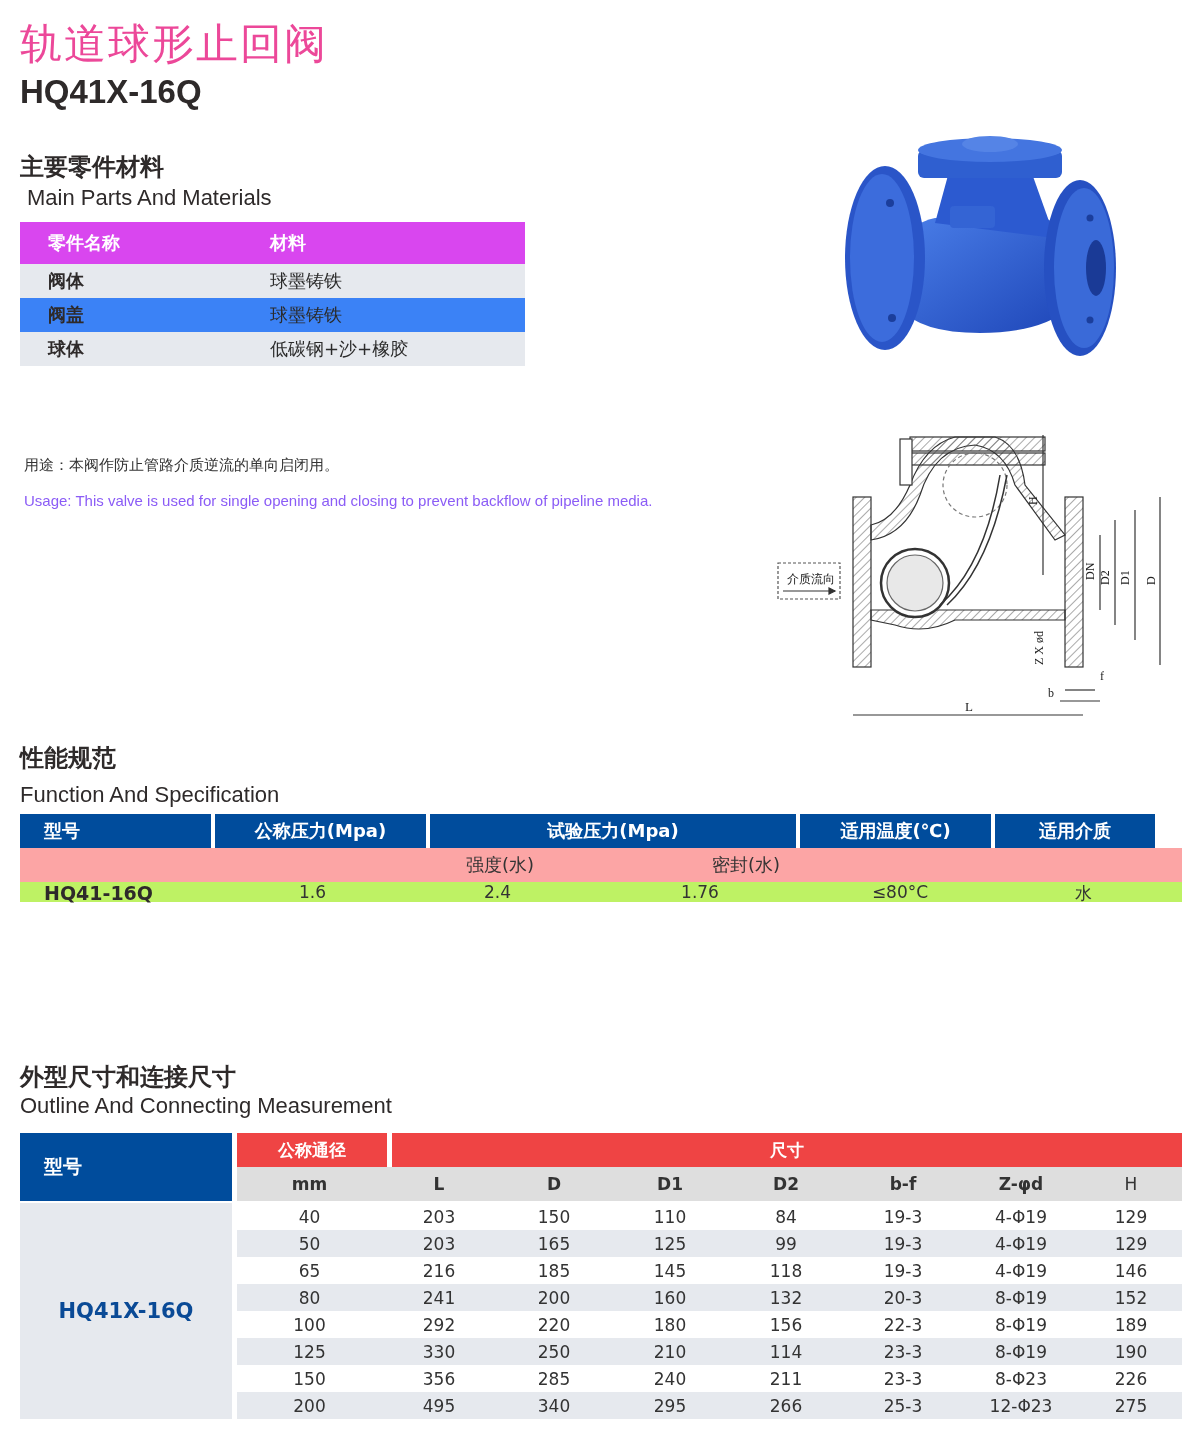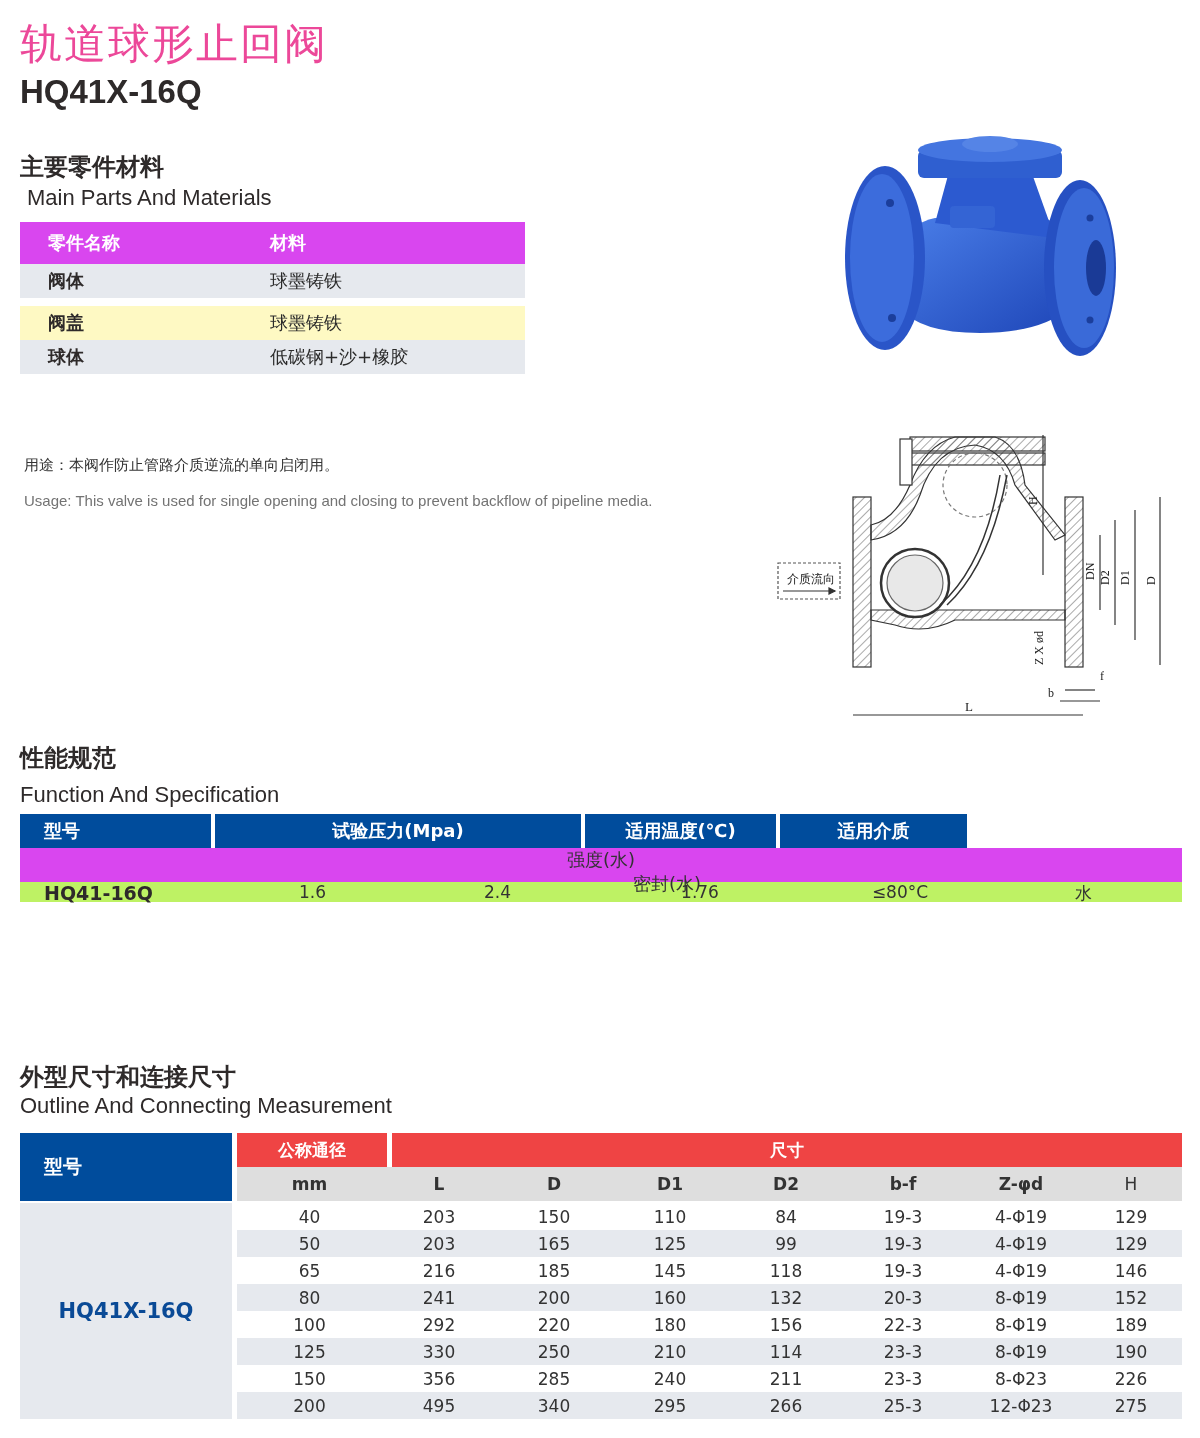--- a/index.html
+++ b/index.html
@@ -14,38 +14,38 @@
   .sec-cn { font-size: 24px; font-weight: bold; color: #2e2a2a; line-height: 30px; }
   .sec-en { font-size: 22px; color: #2e2a2a; line-height: 28px; font-family: "Liberation Sans", sans-serif; }
 
   
   .parts { left: 20px; top: 222px; width: 505px; }
   .parts .row { display: flex; height: 34px; align-items: center; font-size: 18px; }
   .parts .hdr { background: #d946ef; color: #fff; font-weight: bold; height: 42px; }
   .parts .c1 { width: 250px; padding-left: 28px; }
   .parts .c2 { flex: 1; padding-left: 0; }
   .parts .odd { background: #e6e9ee; }
-  .parts .even { background: #fef9c3; margin-top: 8px; }
+  .parts .even { background: #3b82f6; }
   .parts .c1.b { font-weight: bold; color: #2e2a2a; }
 
   .usage-cn { left: 24px; top: 456px; font-size: 15px; color: #333; }
-  .usage-en { left: 24px; top: 492px; font-size: 15px; color: #737373; font-family: "Liberation Sans", sans-serif; }
+  .usage-en { left: 24px; top: 492px; font-size: 15px; color: #8b5cf6; font-family: "Liberation Sans", sans-serif; }
 
   
   .photo { left: 840px; top: 128px; width: 280px; height: 250px; }
 
   
   .drawing { left: 775px; top: 425px; width: 410px; height: 300px; }
 
   
   .spec { left: 20px; top: 814px; width: 1162px; }
   .spec .hdr { display: flex; height: 34px; }
   .spec .hdr > div { background: #004c9c; color: #fff; font-weight: bold; font-size: 18px; display: flex; align-items: center; justify-content: center; border-right: 4px solid #fff; }
   .spec .hdr > div:last-child { border-right: none; }
-  .spec .sub { display: flex; height: 34px; background: #d946ef; font-size: 18px; color: #333; align-items: center; flex-direction: column; }
+  .spec .sub { display: flex; height: 34px; background: #fca5a5; font-size: 18px; color: #333; align-items: center; }
   .spec .data { display: flex; height: 20px; background: #bef264; font-size: 17px; color: #333; }
   .spec .data > div, .spec .sub > div { text-align: center; }
 
   
   .dims { left: 20px; top: 1133px; width: 1162px; }
   .dims .model { position: absolute; left: 0; top: 0; width: 212px; }
   .dims .model-hdr { height: 68px; background: #004c9c; color: #fff; font-weight: bold; font-size: 19px; display: flex; align-items: center; padding-left: 24px; }
   .dims .model-body { margin-top: 2px; height: 216px; background: #e6e9ee; color: #0a4a96; font-weight: bold; font-size: 21px; display: flex; align-items: center; justify-content: center; }
   .dims .right { position: absolute; left: 217px; top: 0; width: 945px; }
   .dims .grp { display: flex; height: 34px; }
@@ -176,23 +176,24 @@
     <line x1="285" y1="276" x2="325" y2="276"></line>
   </svg>
 </div>
 
 <div class="abs sec-cn" style="left:20px;top:743px;">性能规范</div>
 <div class="abs sec-en" style="left:20px;top:773px;margin-top:8px;">Function And Specification</div>
 
 <div class="abs spec">
   <div class="hdr">
     <div style="width:195px;justify-content:flex-start;padding-left:24px;">型号</div>
+    <div style="width:215px;">公称压力(Mpa)</div>
     <div style="width:370px;">试验压力(Mpa)</div>
     <div style="width:195px;">适用温度(℃)</div>
-    <div style="width:187px;">适用介质</div>
+    <div style="width:160px;">适用介质</div>
   </div>
   <div class="sub">
     <div style="width:410px;"></div>
     <div style="width:140px;">强度(水)</div>
     <div style="width:220px;text-align:right;padding-right:10px;">密封(水)</div>
   </div>
   <div class="data">
     <div style="width:195px;text-align:left;padding-left:24px;font-weight:bold;font-size:19px;color:#2e2a2a;">HQ41-16Q</div>
     <div style="width:195px;">1.6</div>
     <div style="width:175px;">2.4</div>

